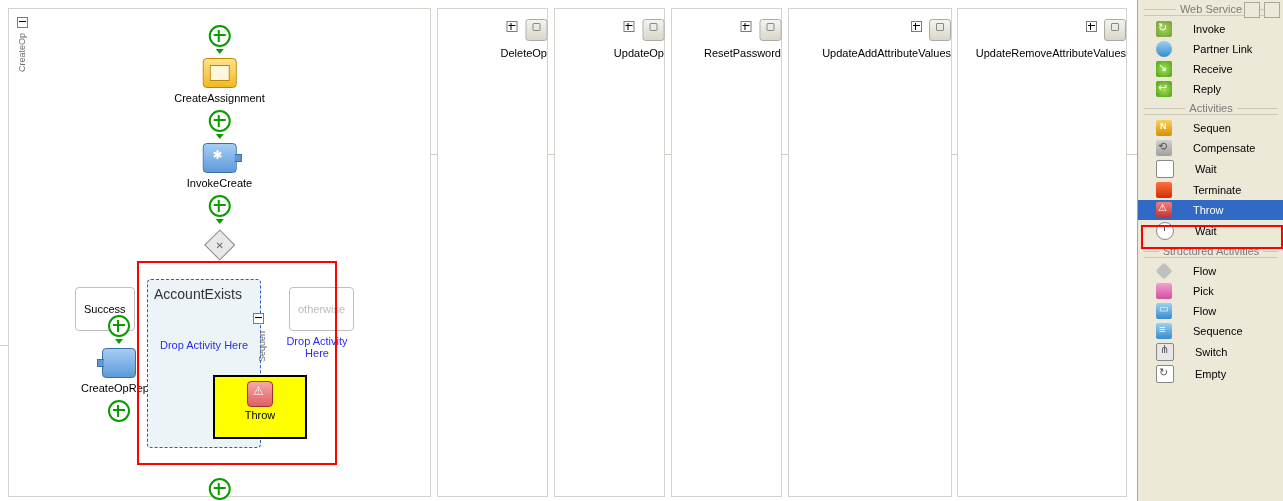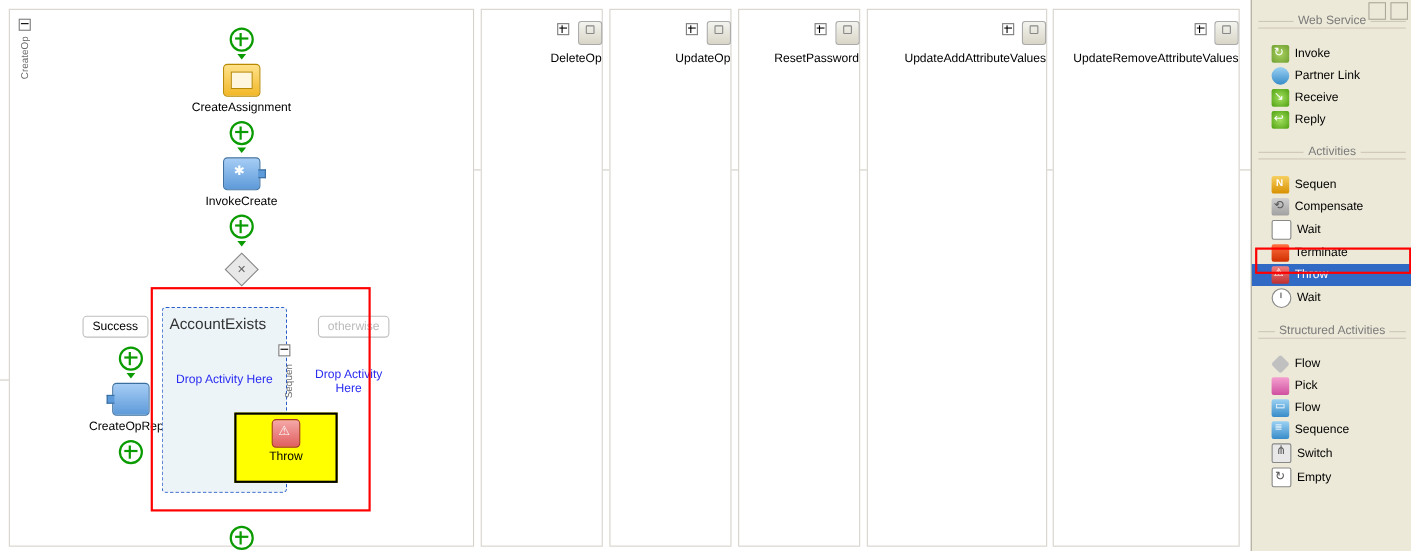--- a/index.html
+++ b/index.html
@@ -39,44 +39,44 @@
   .invoke-box::before{content:"";position:absolute;right:-6px;top:10px;width:6px;height:6px;background:#5d9ad9;border:1px solid #3b6fa0;border-left:none}
   .gear::after{content:"✱";position:absolute;left:9px;top:4px;color:#fff;font-size:12px}
   .reply-box{background:linear-gradient(#a6cdf5,#5d9ad9);border:1px solid #3b6fa0}
   .reply-box::before{content:"";position:absolute;left:-6px;top:10px;width:6px;height:6px;background:#5d9ad9;border:1px solid #3b6fa0;border-right:none}
   .lbl{margin-top:4px;font-size:11px;text-align:center}
   .xgate{width:20px;height:20px;border:1px solid #888;background:#e8e8e8;transform:rotate(45deg);margin:6px 0;position:relative}
   .xgate::before{content:"✕";position:absolute;left:50%;top:50%;transform:translate(-50%,-50%) rotate(-45deg);font-size:10px;color:#666}
   
   .redbox{position:absolute;left:128px;top:252px;width:196px;height:200px;border:2px solid #ff0000;pointer-events:none}
   
-  .branch-chip{position:absolute;border:1px solid #bfbfbf;border-radius:4px;padding:3px 8px;background:#fff;font-size:11px}
+  .branch-chip{position:absolute;border:1px solid #bfbfbf;border-radius:4px;padding:15px 8px;background:#fff;font-size:11px}
   .chip-success{left:66px;top:278px}
   .chip-otherwise{left:280px;top:278px;color:#bbb}
   .account-exists{position:absolute;left:138px;top:270px;width:100px;height:155px;border:1px dashed #2a5cc9;border-radius:4px;background:#edf4f8;padding:6px}
   .account-exists .title{color:#333;font-size:14px;margin-bottom:37px}
   .drop-here{color:#2a2cf0;font-size:11px;text-align:center}
   .seq-collapse{position:absolute;left:244px;top:304px;width:10px}
   .seq-label{position:absolute;left:248px;top:322px;font-size:9px;color:#6b6b6b;writing-mode:vertical-rl;transform:rotate(180deg)}
   .drop-act-right{position:absolute;left:272px;top:326px;width:72px;color:#2a2cf0;font-size:11px;text-align:center}
   
   .drag-throw{position:absolute;left:204px;top:366px;width:90px;height:60px;background:#ffff00;border:2px solid #000}
   .throw-ico{width:24px;height:24px;margin:4px auto 0;border-radius:4px;background:linear-gradient(#f5a8a8,#e06060);border:1px solid #a03030;position:relative}
   .throw-ico::after{content:"⚠";position:absolute;left:5px;top:2px;color:#fff;font-size:12px}
   .drag-throw .lbl{margin-top:2px}
   
   .succ-col{position:absolute;left:72px;top:300px;display:flex;flex-direction:column;align-items:center}
   
   .hline{position:absolute;left:236px;top:154px;width:903px;border-top:1px solid #cfcdc4}
   .hline2{position:absolute;left:0px;top:345px;width:78px;border-top:1px solid #cfcdc4}
   .pal-title{background:#ece9d8;padding:3px 6px;font-size:11px;color:#000;display:flex;align-items:center;gap:4px}
   .pal-title .tri{width:0;height:0;border-left:4px solid transparent;border-right:4px solid transparent;border-top:5px solid #5b5b5b}
-  .pal-sub{margin:13px 6px;color:#7a7a7a;font-size:11px;border-bottom:1px solid #cdc7b8;display:flex;align-items:center;gap:4px}
+  .pal-sub{margin:3px 6px;color:#7a7a7a;font-size:11px;border-bottom:1px solid #cdc7b8;display:flex;align-items:center;gap:4px}
   .pal-sub .dash{flex:1;border-top:1px solid #cdc7b8;height:0}
-  .pal-item{display:flex;align-items:center;gap:5px;padding:2px 18px;cursor:default}
+  .pal-item{display:flex;align-items:center;gap:21px;padding:2px 18px;cursor:default}
   .pal-item.sel{background:#316ac5;color:#fff}
   .pi{width:16px;height:16px;display:inline-block;position:relative;border-radius:2px}
   .pi-invoke{background:radial-gradient(circle,#a8d060,#6fa030)}
   .pi-invoke::after{content:"↻";position:absolute;left:2px;top:0;color:#fff;font-size:11px}
   .pi-partner{background:linear-gradient(#9bd1f3,#388cc9);border-radius:50%}
   .pi-receive{background:radial-gradient(circle,#a4e060,#4ea010)}
   .pi-receive::after{content:"↘";position:absolute;left:2px;top:0;color:#fff;font-size:11px}
   .pi-reply{background:radial-gradient(circle,#a4e060,#4ea010)}
   .pi-reply::after{content:"↩";position:absolute;left:2px;top:0;color:#fff;font-size:11px}
   .pi-assign{background:linear-gradient(#f7d060,#d89000)}

